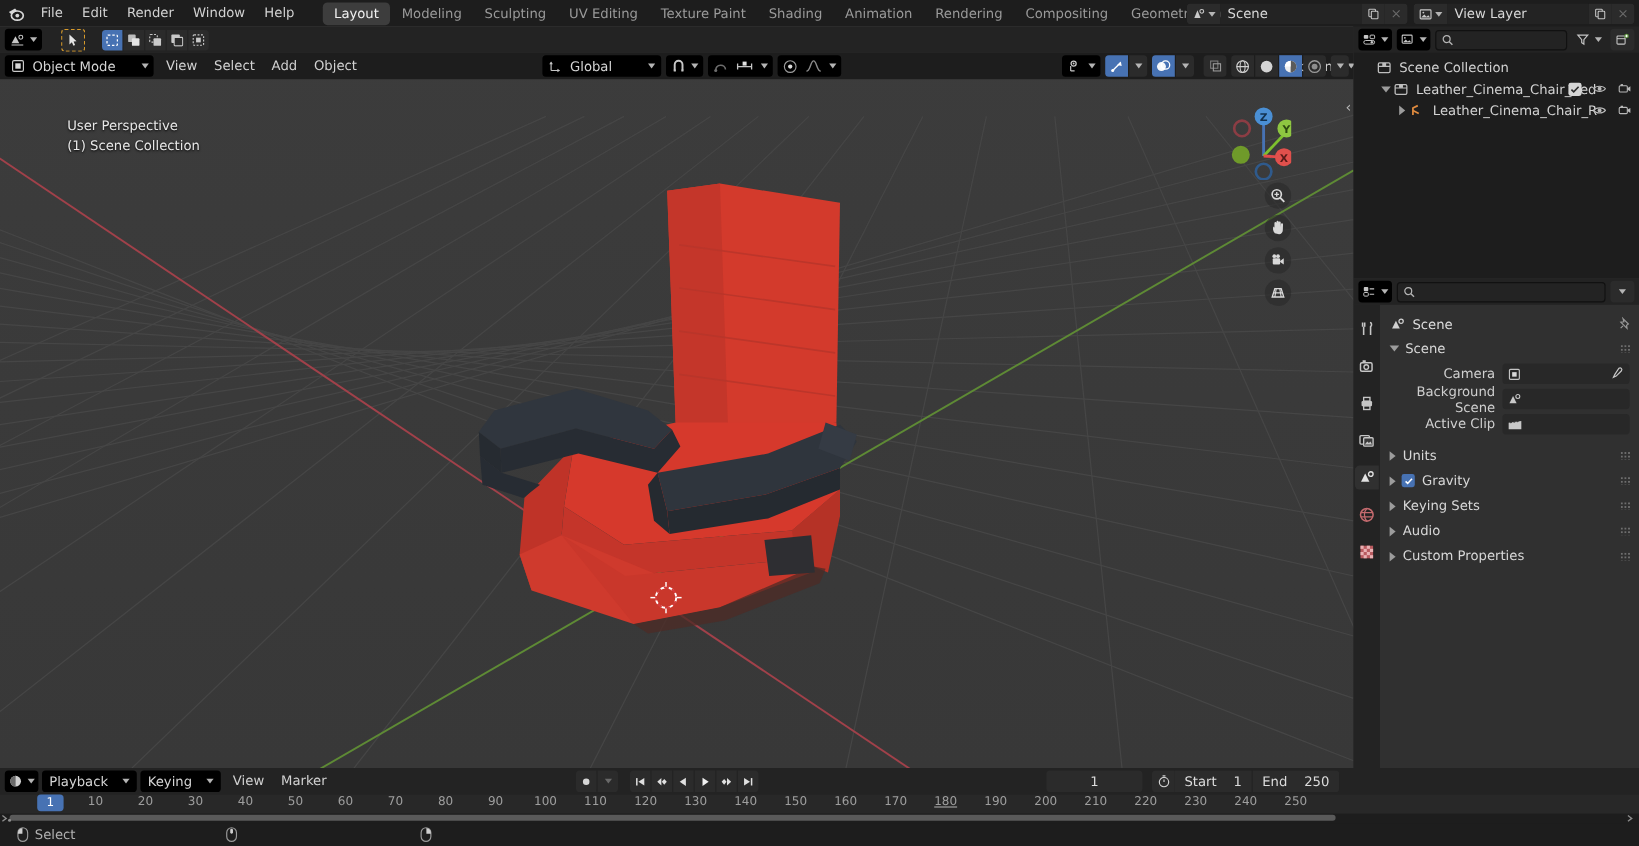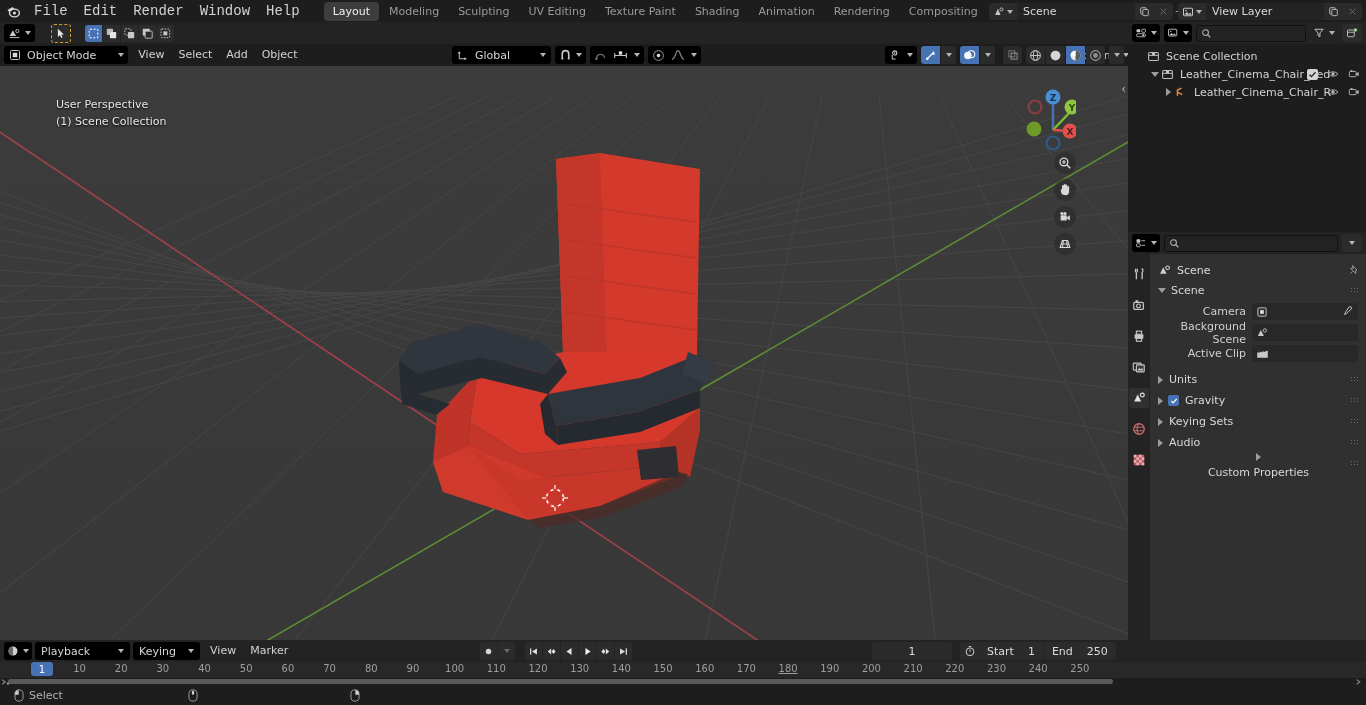--- a/index.html
+++ b/index.html
@@ -12,22 +12,22 @@
   }
   .app { position:relative; width:1366px; height:705px; }
 
   
   .topbar {
     position:absolute; left:0; top:0; width:1366px; height:22px;
     background:#1d1d1d; display:flex; align-items:center;
   }
   .blender-logo { width:26px; height:22px; display:flex; align-items:center; justify-content:center; }
   .menu-item {
-    padding:0 8px; height:18px; line-height:18px; color:#d2d2d2; font-size:14px;
-    border-radius:3px; white-space:nowrap;font-family:Liberation Mono, monospace;
+    padding:0 8px; height:18px; line-height:18px; color:#d2d2d2; font-size:11px;
+    border-radius:3px; white-space:nowrap;
   }
   .wstabs { display:flex; align-items:center; margin-left:16px; gap:1px; }
   .wstab {
     padding:0 9px; height:19px; line-height:19px; font-size:11px; color:#9a9a9a;
     border-radius:4px; background:transparent; white-space:nowrap;
   }
   .wstab.active { background:#3d3d3d; color:#f0f0f0; }
   .wstab.plus { color:#9a9a9a; padding:0 7px; }
   .topbar-right { position:absolute; right:4px; top:3px; display:flex; align-items:center; gap:5px; }
   .field-group { display:flex; align-items:center; height:17px; border-radius:3px; overflow:hidden; }
@@ -854,39 +854,39 @@
           <div class="panel-head" style="height: 21px;">
             <span class="tri-r"></span>
             <span style="margin-left: 1px;">Keying Sets</span>
             <span class="dots"></span>
           </div>
           <div class="panel-head" style="height: 21px;">
             <span class="tri-r"></span>
             <span style="margin-left: 1px;">Audio</span>
             <span class="dots"></span>
           </div>
-          <div class="panel-head" style="height: 21px; flex-direction: column;">
+          <div class="panel-head" style="height: 21px;">
             <span class="tri-r"></span>
             <span style="margin-left: 1px;">Custom Properties</span>
             <span class="dots"></span>
           </div>
         </div>
     </div>
   </div>
 
   <div class="timeline">
     <div class="tl-header">
       <div class="btn-dark" style="padding:0 3px;">
         <svg width="12" height="12" viewBox="0 0 16 16">
             <circle cx="8" cy="8" r="6" fill="#d0d0d0"></circle>
             <path d="M8 2 A6 6 0 0 0 8 14 Z" fill="#6a6a6a"></path>
           </svg>
         <span class="chev"></span>
       </div>
-      <div class="btn-dark" style="padding:0 6px;gap:28px;">
+      <div class="btn-dark" style="padding:0 6px;gap:12px;">
         <span>Playback</span>
         <span class="chev"></span>
       </div>
       <div class="btn-dark" style="padding:0 6px;gap:12px;">
         <span>Keying</span>
         <span class="chev"></span>
       </div>
       <div id="tlmenus" style="display:flex;align-items:center;">
           <div class="menu-vp">View</div>
           <div class="menu-vp">Marker</div>

